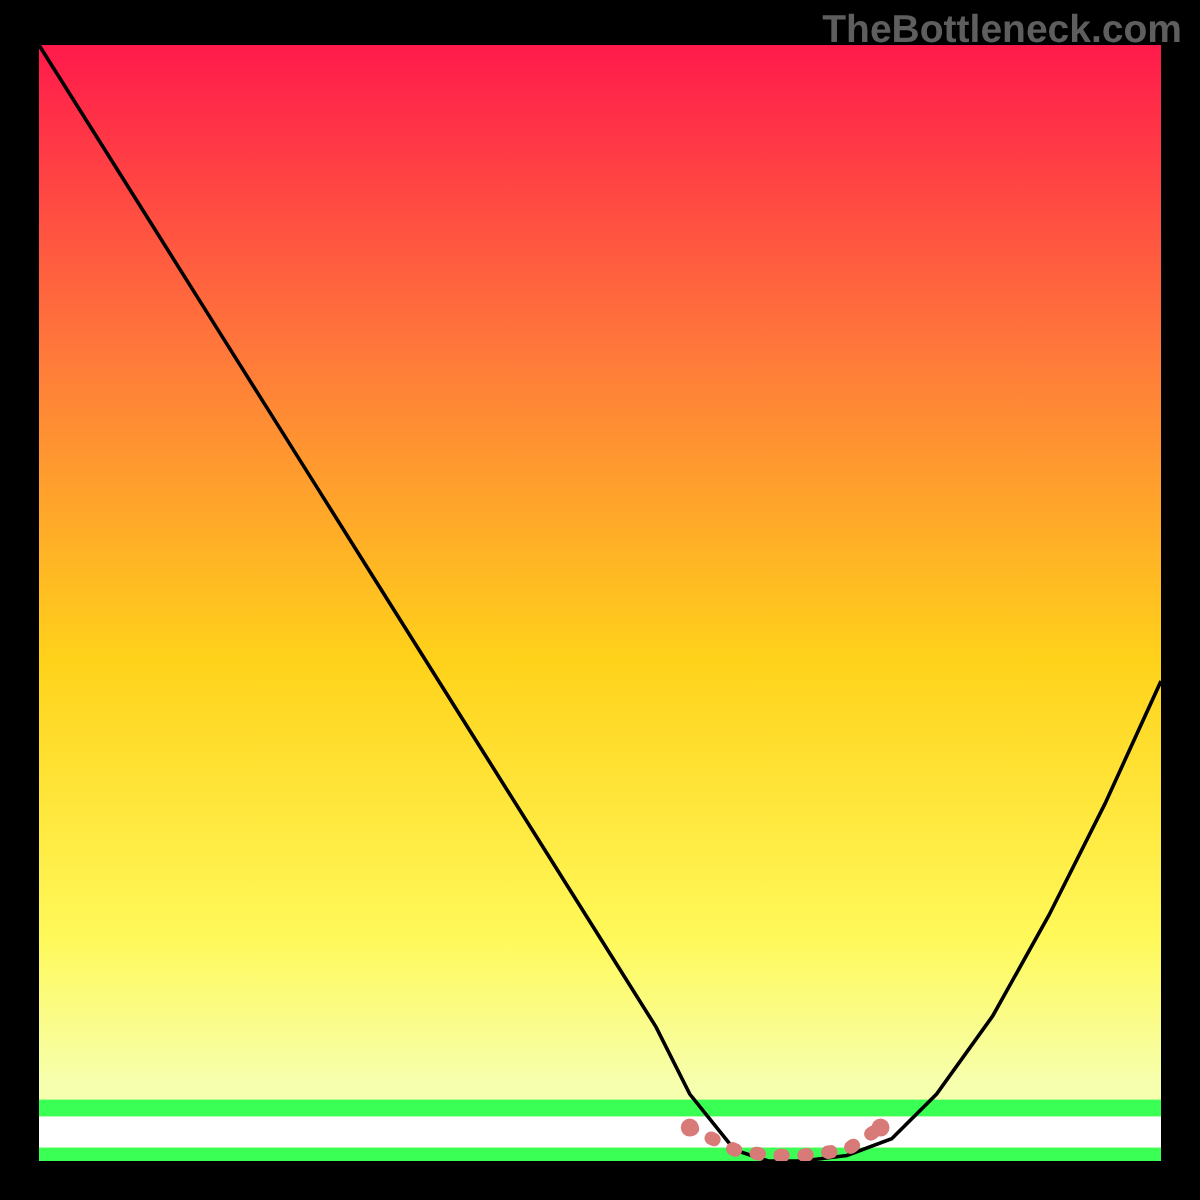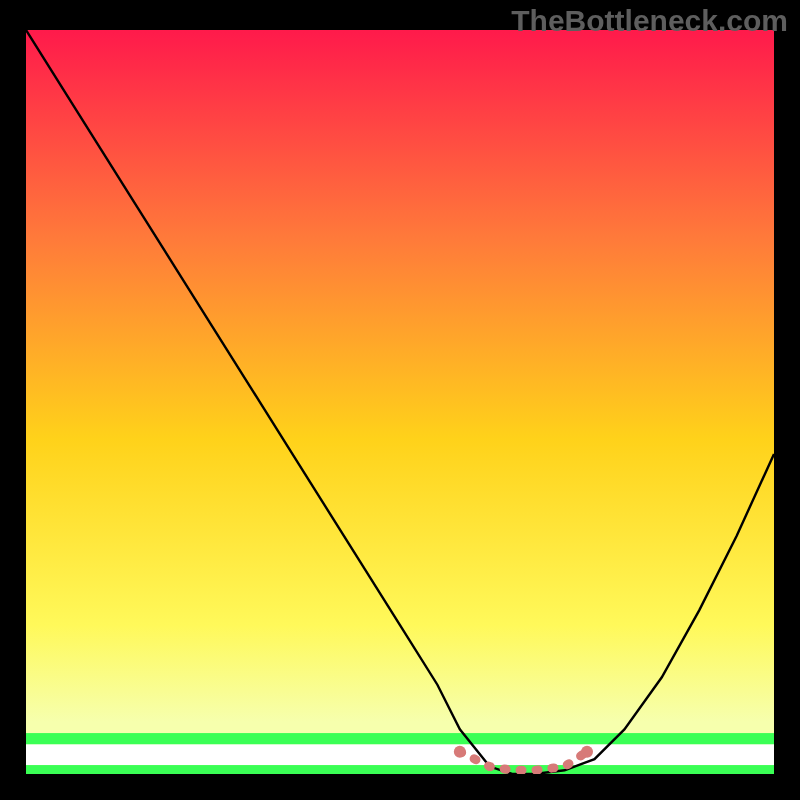--- a/index.html
+++ b/index.html
@@ -13,21 +13,21 @@
   .container {
     position: relative;
     width: 800px;
     height: 800px;
   }
   .watermark {
     position: absolute;
     top: 4px;
     right: 12px;
     font-family: Arial, Helvetica, sans-serif;
-    font-size: 30px;
+    font-size: 26px;
     font-weight: bold;
     color: #5e5e5e;
     letter-spacing: 0px;
     z-index: 10;
   }
   .plot {
     position: absolute;
     left: 26px;
     top: 30px;
     width: 748px;

